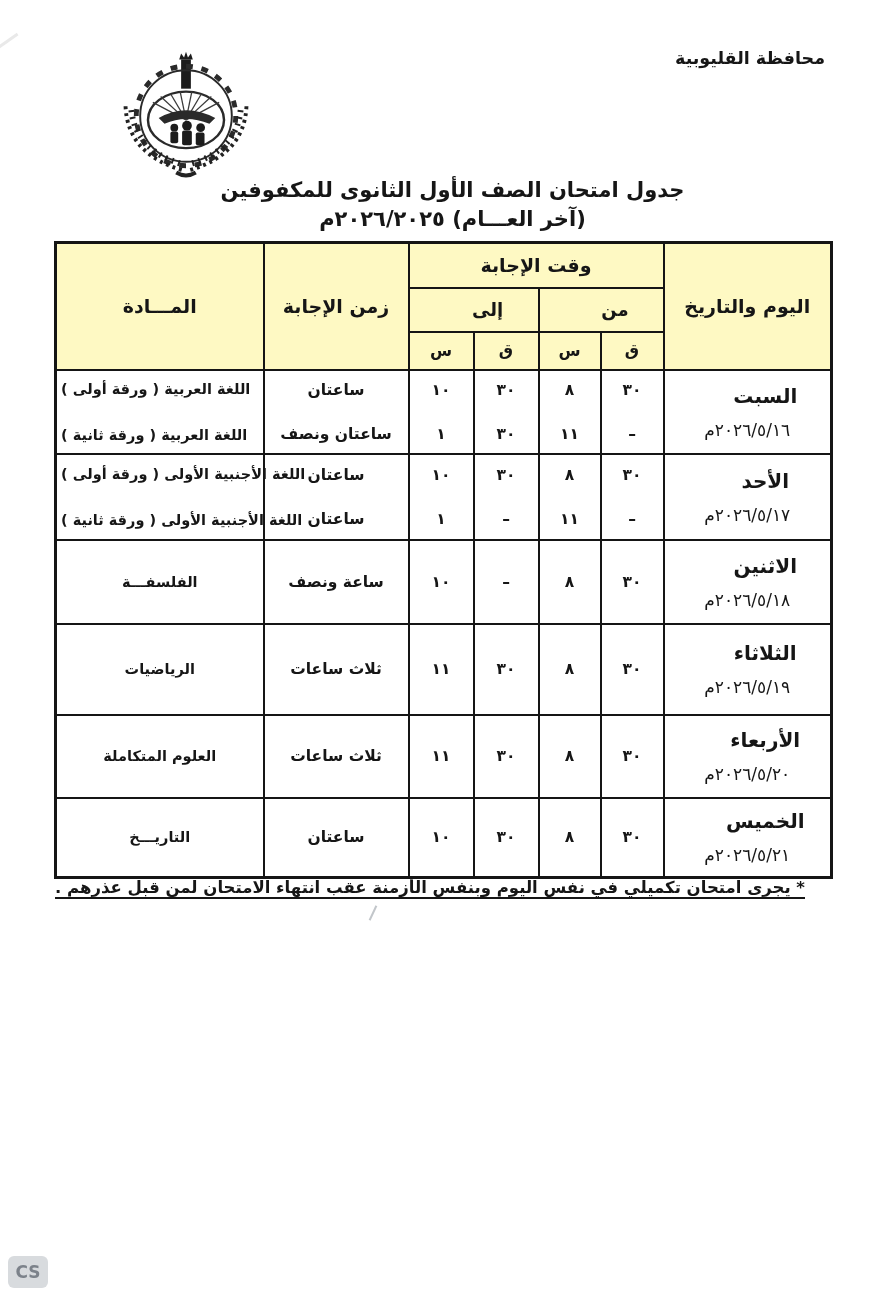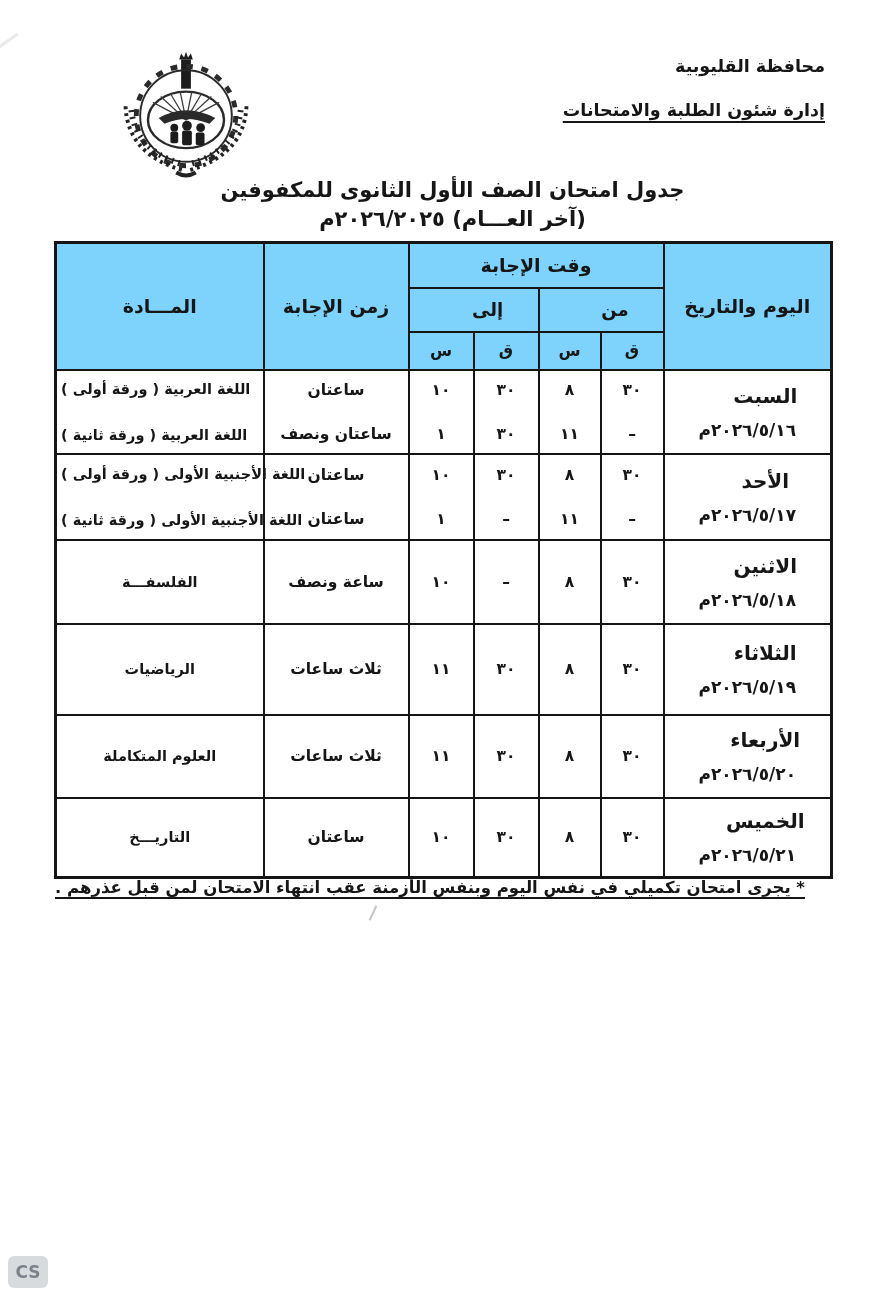--- a/index.html
+++ b/index.html
@@ -20,21 +20,21 @@
     position:absolute; left:-6px; top:40px; width:26px; height:3px;
     background:#e9e9e9; transform:rotate(-35deg);
   }
   .artifact-slash {
     position:absolute; left:372px; top:905px; width:2px; height:16px;
     background:#9aa0a6; transform:rotate(25deg); opacity:.6;
   }
 
   
   .org-block {
-    position:absolute; top:56px; right:68px; text-align:right;
+    position:absolute; top:48px; right:68px; text-align:center;
   }
   .org-line { font-weight:700; font-size:17.5px; margin-bottom:24px; letter-spacing:.2px; }
   .org-line.underlined { text-decoration:underline; text-underline-offset:5px; text-decoration-thickness:1.5px; }
 
   .logo-wrap { position:absolute; top:44px; left:108px; width:156px; height:142px; }
   .logo-wrap svg { width:100%; height:100%; }
 
   .title-block {
     position:absolute; top:176px; left:0; right:0;
     text-align:center; transform:translateX(6px);
@@ -46,31 +46,31 @@
     position:absolute; top:241px; right:60px;
     width:776px; border-collapse:collapse; table-layout:fixed;
     direction:rtl;
     border:3px solid #151515;
   }
   table.schedule th, table.schedule td {
     border:2px solid #151515;
     text-align:center; vertical-align:middle;
     font-weight:700;
   }
-  table.schedule th { background:#7dd3fc; }
+  table.schedule th { background:#fef9c3; }
   .h-main  { font-size:19px; }
   .h-sub   { font-size:18px;padding-left:28px; }
   .h-unit  { font-size:16px; }
 
   tr.hr1 { height:45px; } tr.hr2 { height:44px; } tr.hr3 { height:38px; }
   tr.r0 { height:84px; } tr.r1 { height:86px; } tr.r2 { height:84px; }
   tr.r3 { height:91px; } tr.r4 { height:83px; } tr.r5 { height:80px; }
 
   td .day  { font-size:20px; font-weight:700; margin-bottom:12px;padding-left:36px; }
-  td .date { font-size:17px; font-weight:700; }
+  td .date { font-size:17px; font-weight:400; }
 
   td.num  { font-size:15.5px; }
   td.dur  { font-size:15.5px; }
   td.subj { font-size:14.5px; }
 
   .stack2 {
     display:flex; flex-direction:column; justify-content:space-between;
     height:62px; align-items:center;gap:8px;
   }
   .stack2.align-right { align-items:flex-end; padding-left:0; }
@@ -145,21 +145,20 @@
       <path d="M18 62 Q20 112 78 128" fill="none" stroke="#222" stroke-width="4" stroke-dasharray="3 4"></path>
       <path d="M142 62 Q140 112 82 128" fill="none" stroke="#222" stroke-width="4" stroke-dasharray="3 4"></path>
       <path d="M24 66 Q28 108 78 122" fill="none" stroke="#222" stroke-width="6" stroke-dasharray="2 5"></path>
       <path d="M136 66 Q132 108 82 122" fill="none" stroke="#222" stroke-width="6" stroke-dasharray="2 5"></path>
       <path d="M70 130 Q80 136 90 130" fill="none" stroke="#222" stroke-width="4"></path>
     </svg>
   </div>
 
   <div class="org-block">
     <div class="org-line">محافظة القليوبية</div>
-    <div class="org-line underlined">إدارة شئون الطلبة والامتحانات</div>
   </div>
 
   <div class="title-block">
     <div class="title-line">جدول امتحان الصف الأول الثانوى للمكفوفين</div>
     <div class="title-line">(آخر العـــام) ٢٠٢٦/٢٠٢٥م</div>
   </div>
 
   <table class="schedule">
     <colgroup>
       <col style="width:168px">

